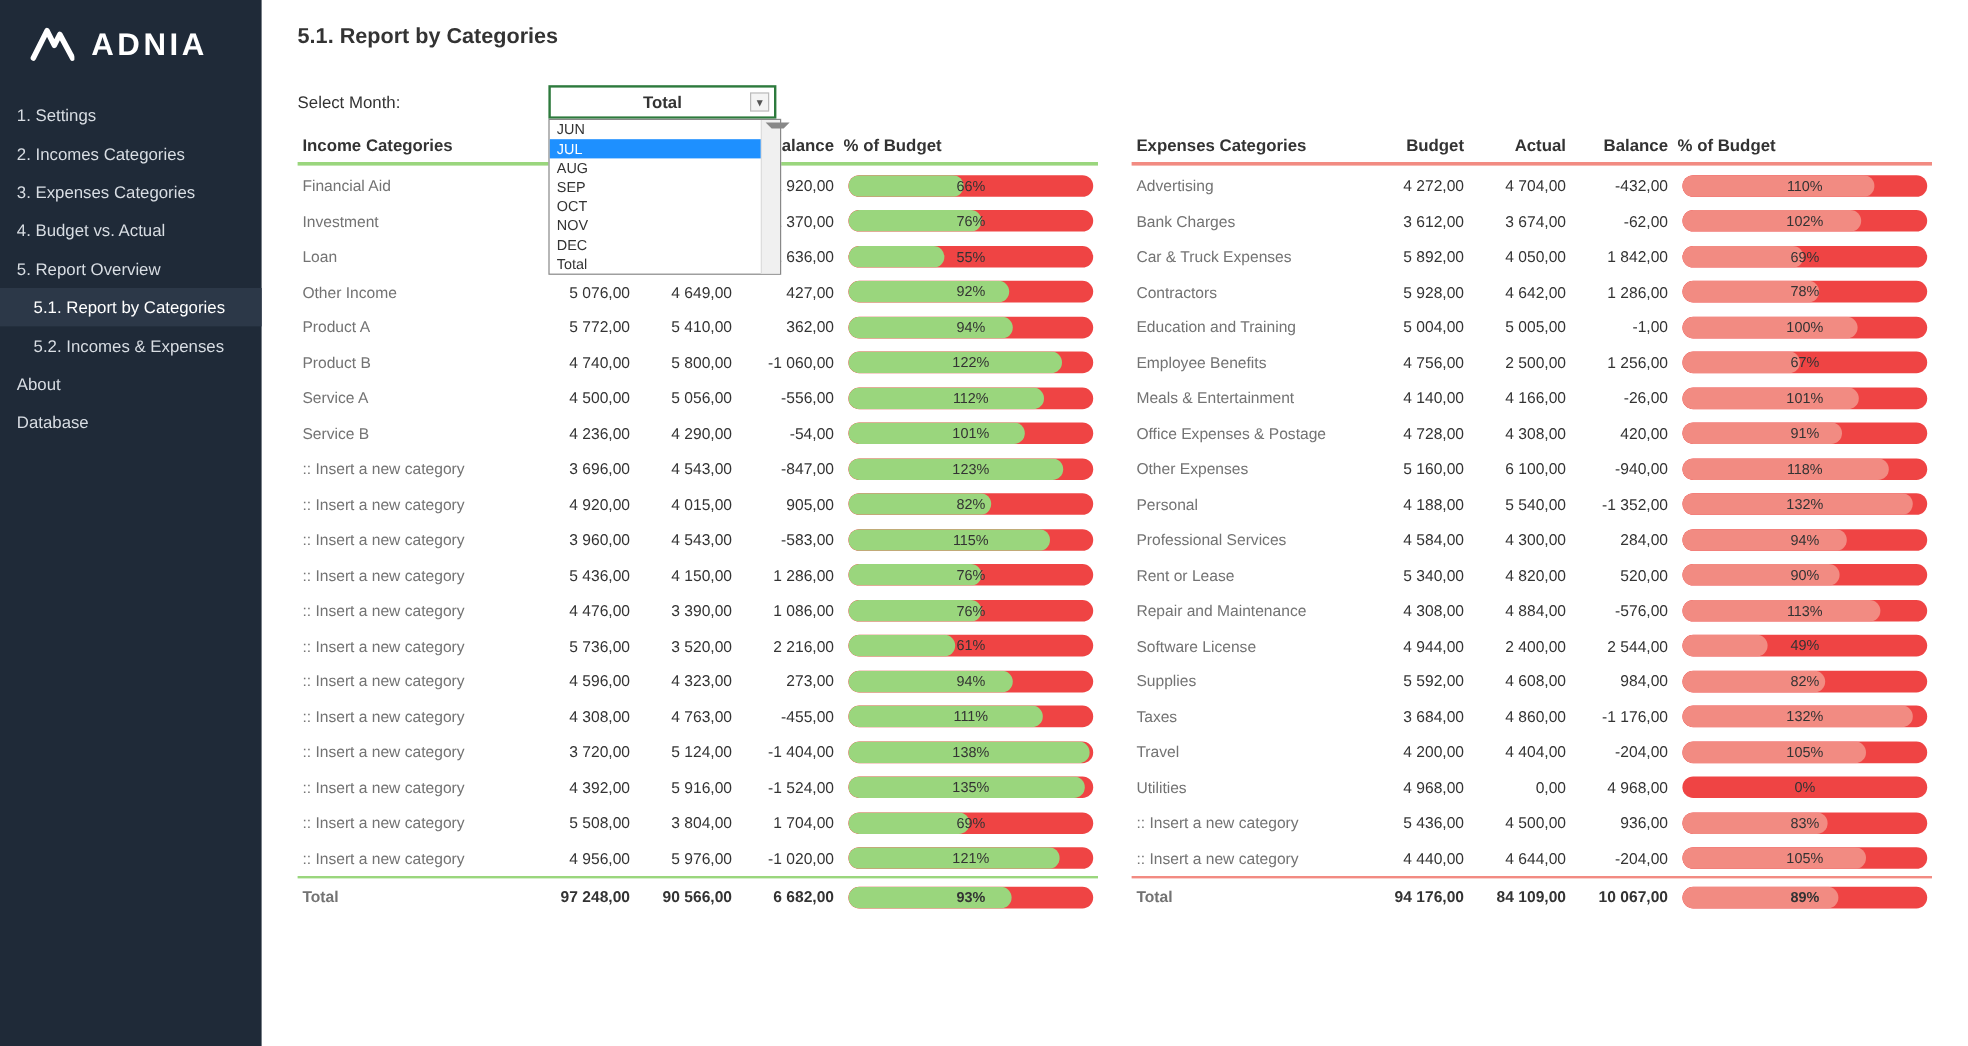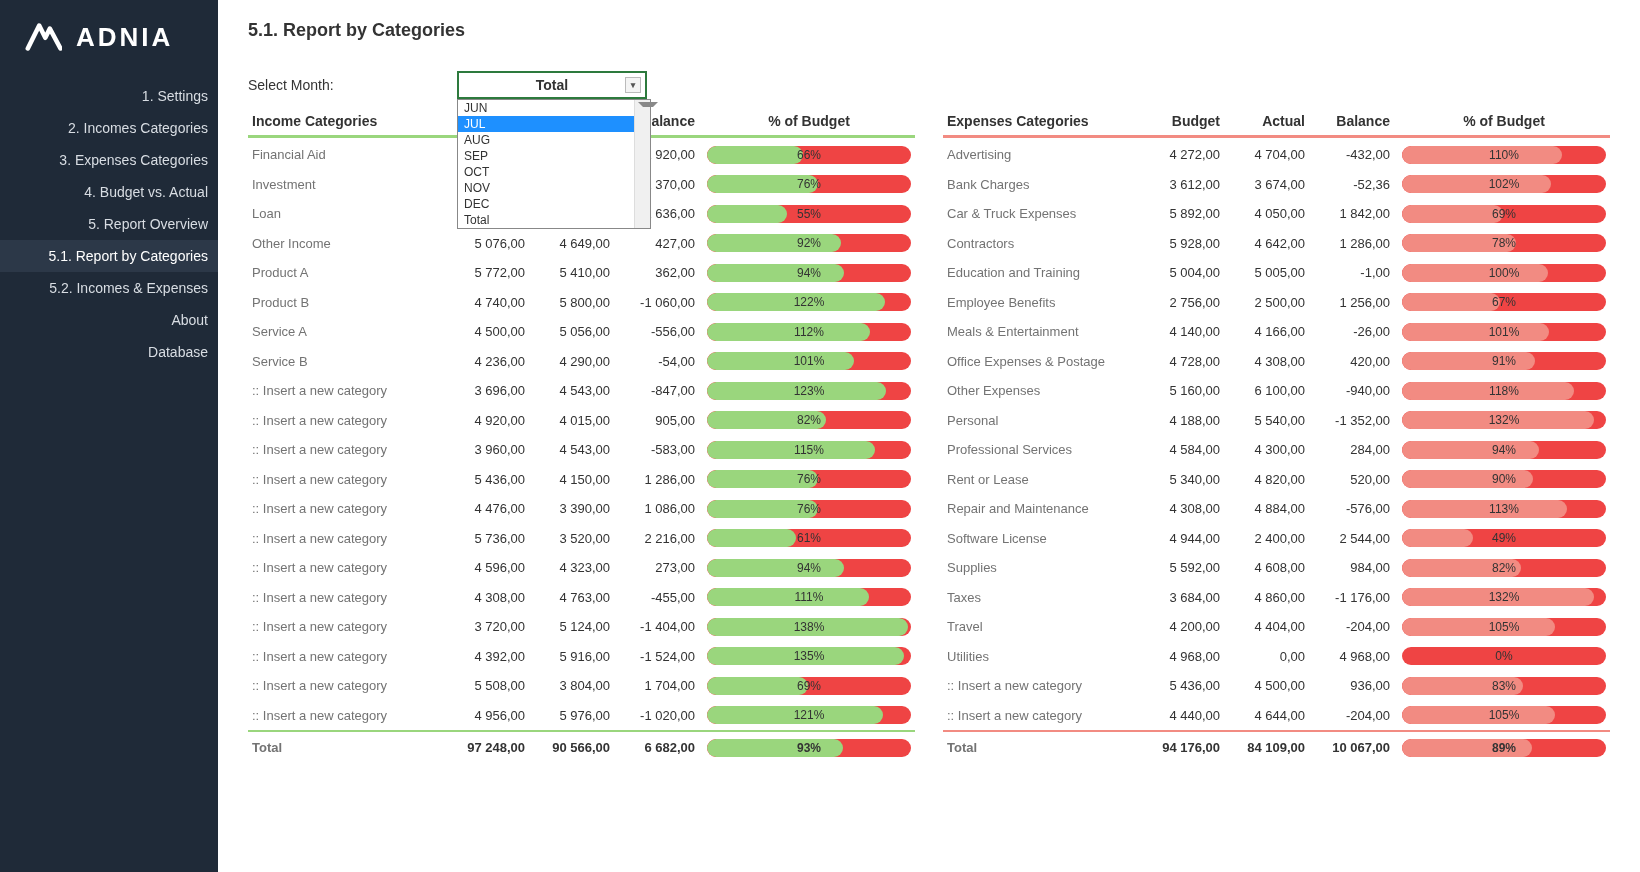--- a/index.html
+++ b/index.html
@@ -2,21 +2,21 @@
 <html><head>
 <meta charset="utf-8">
 <style>
 *{margin:0;padding:0;box-sizing:border-box;}
 body{font-family:"Segoe UI",Arial,sans-serif;font-size:13px;color:#333;background:#fff;display:flex;width:1640px;height:872px;overflow:hidden;}
 .sidebar{width:218px;background:#1f2a38;color:#d8dde3;height:872px;flex-shrink:0;}
 .logo{display:flex;align-items:center;padding:18px 24px 24px;gap:14px;}
 .logo-svg{width:38px;height:38px;}
 .logo-text{font-size:26px;font-weight:700;letter-spacing:3px;color:#fff;}
 .nav{list-style:none;}
-.nav li{padding:8px 10px 8px 14px;cursor:pointer;font-size:14px;text-align:right;}
+.nav li{padding:8px 10px 8px 14px;cursor:pointer;font-size:14px;}
 .nav li.sub{padding-left:28px;}
 .nav li.active{background:#2c3848;color:#fff;}
 .main{flex:1;padding:20px 30px;overflow:hidden;}
 .title{font-size:18px;font-weight:600;margin-bottom:30px;}
 .select-row{display:flex;align-items:center;gap:11px;margin-bottom:14px;height:28px;}
 .select-label{width:198px;font-size:14px;}
 .select-box{position:relative;width:190px;border:2px solid #2d7a3d;height:28px;display:flex;align-items:center;justify-content:center;font-weight:700;font-size:14px;background:#fff;}
 .select-drop{position:absolute;right:4px;top:4px;width:16px;height:16px;border:1px solid #bbb;background:#f4f4f4;display:flex;align-items:center;justify-content:center;font-size:9px;color:#555;}
 .dropdown{position:absolute;top:26px;left:-2px;width:194px;border:1px solid #888;background:#fff;font-size:12px;font-weight:400;z-index:10;}
 .dropdown-inner{max-height:130px;overflow-y:auto;}
@@ -27,21 +27,21 @@
 .tables{display:flex;gap:28px;}
 .tbl{flex:1;}
 .thead{display:flex;font-weight:700;font-size:14px;padding-bottom:6px;margin-bottom:2px;}
 .tbl.inc .thead{border-bottom:3px solid #9ad67d;}
 .tbl.exp .thead{border-bottom:3px solid #f28b82;}
 .tbl.inc .tfoot{border-top:2px solid #9ad67d;}
 .tbl.exp .tfoot{border-top:2px solid #f28b82;}
 .c-name{width:200px;text-align:left;padding-left:4px;}
 .c-num{width:85px;text-align:right;padding-right:8px;}
 .c-bal{width:85px;text-align:right;padding-right:8px;}
-.c-pct{flex:1;text-align:center;}
+.c-pct{flex:1;text-align:left;}
 .row{display:flex;align-items:center;height:29.5px;font-size:13px;}
 .row .c-name{color:#737373;}
 .tfoot{font-weight:700;padding-top:4px;}
 .bar-wrap{flex:1;padding:0 4px;}
 .bar-bg{background:#ef4444;border-radius:10px;height:18px;position:relative;overflow:hidden;}
 .bar-fill{position:absolute;left:0;top:0;height:100%;border-radius:10px;}
 .bar-fill.g{background:#9ad67d;}
 .bar-fill.r{background:#f28b82;}
 .bar-label{position:absolute;left:0;right:0;top:0;line-height:18px;text-align:center;font-size:12px;color:#333;}
 </style>
@@ -375,21 +375,21 @@
               <div class="bar-bg">
                 <div class="bar-fill r" style="width:78.57142857142857%"></div>
                 <div class="bar-label">110%</div>
               </div>
             </div>
           </div>
           <div class="row">
             <div class="c-name">Bank Charges</div>
             <div class="c-num">3 612,00</div>
             <div class="c-num">3 674,00</div>
-            <div class="c-bal">-52,36</div>
+            <div class="c-bal">-62,00</div>
             <div class="bar-wrap">
               <div class="bar-bg">
                 <div class="bar-fill r" style="width:72.85714285714286%"></div>
                 <div class="bar-label">102%</div>
               </div>
             </div>
           </div>
           <div class="row">
             <div class="c-name">Car &amp; Truck Expenses</div>
             <div class="c-num">5 892,00</div>
@@ -421,21 +421,21 @@
             <div class="c-bal">-1,00</div>
             <div class="bar-wrap">
               <div class="bar-bg">
                 <div class="bar-fill r" style="width:71.42857142857143%"></div>
                 <div class="bar-label">100%</div>
               </div>
             </div>
           </div>
           <div class="row">
             <div class="c-name">Employee Benefits</div>
-            <div class="c-num">2 756,00</div>
+            <div class="c-num">4 756,00</div>
             <div class="c-num">2 500,00</div>
             <div class="c-bal">1 256,00</div>
             <div class="bar-wrap">
               <div class="bar-bg">
                 <div class="bar-fill r" style="width:47.85714285714286%"></div>
                 <div class="bar-label">67%</div>
               </div>
             </div>
           </div>
           <div class="row">

